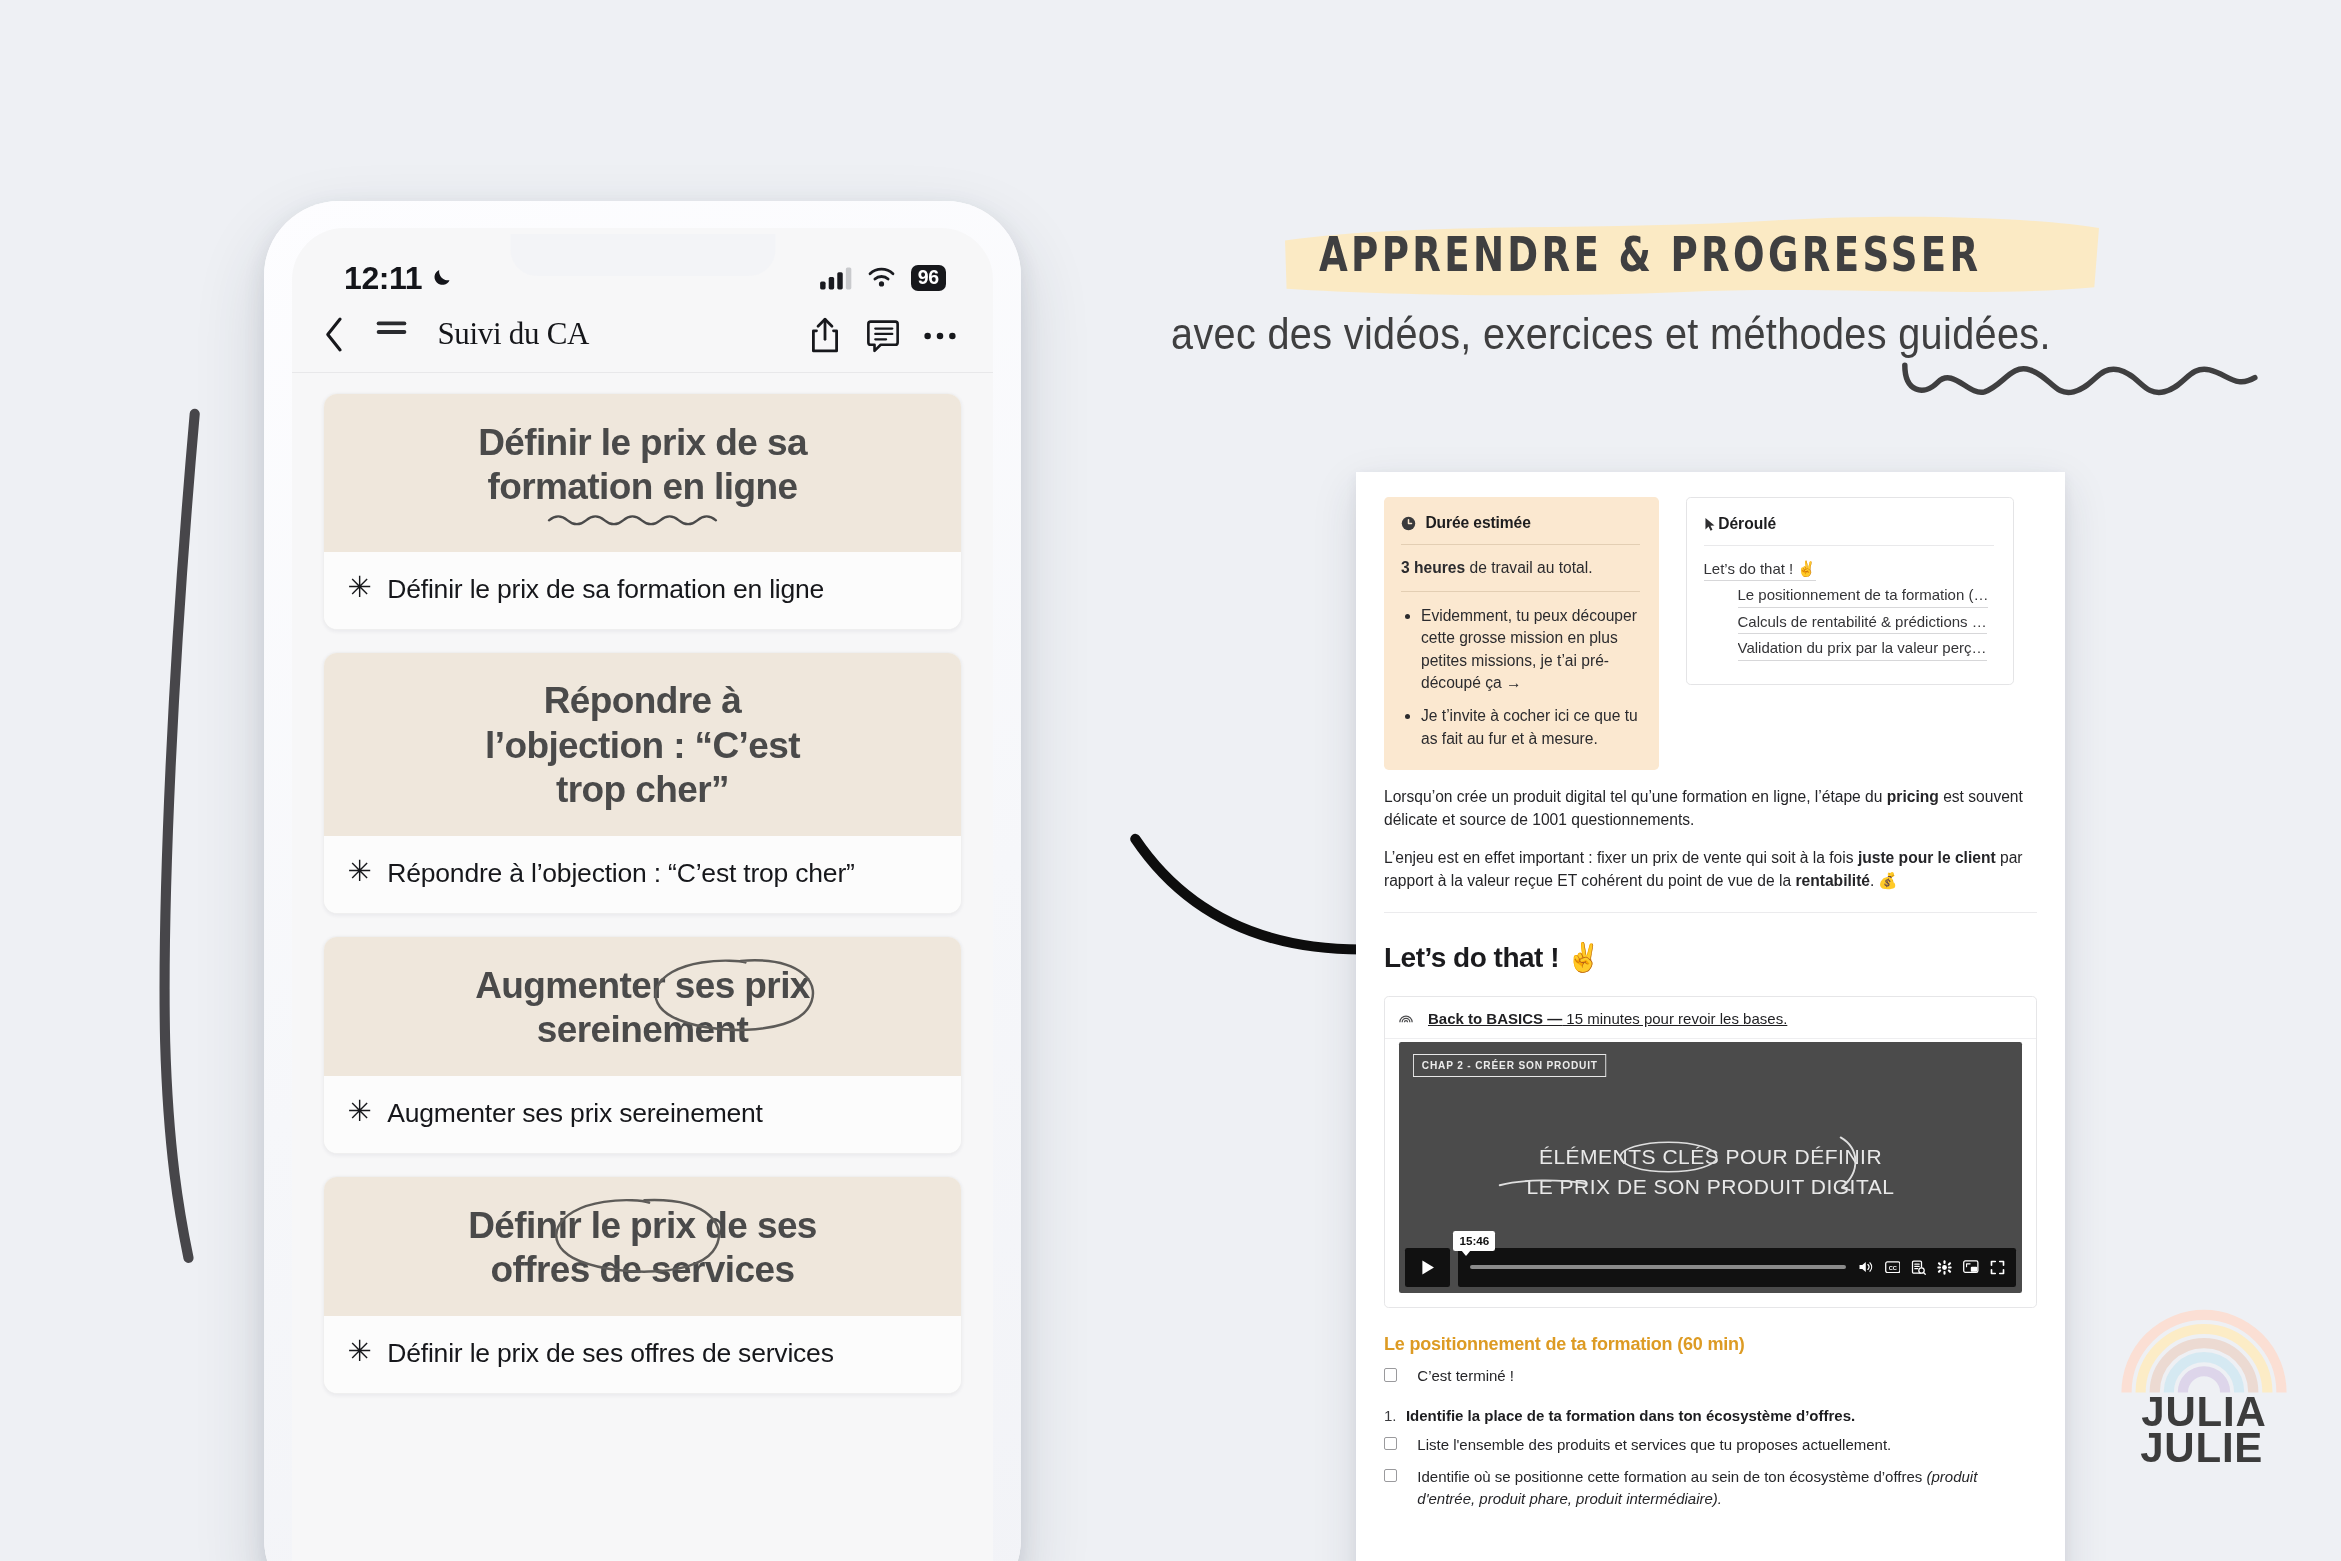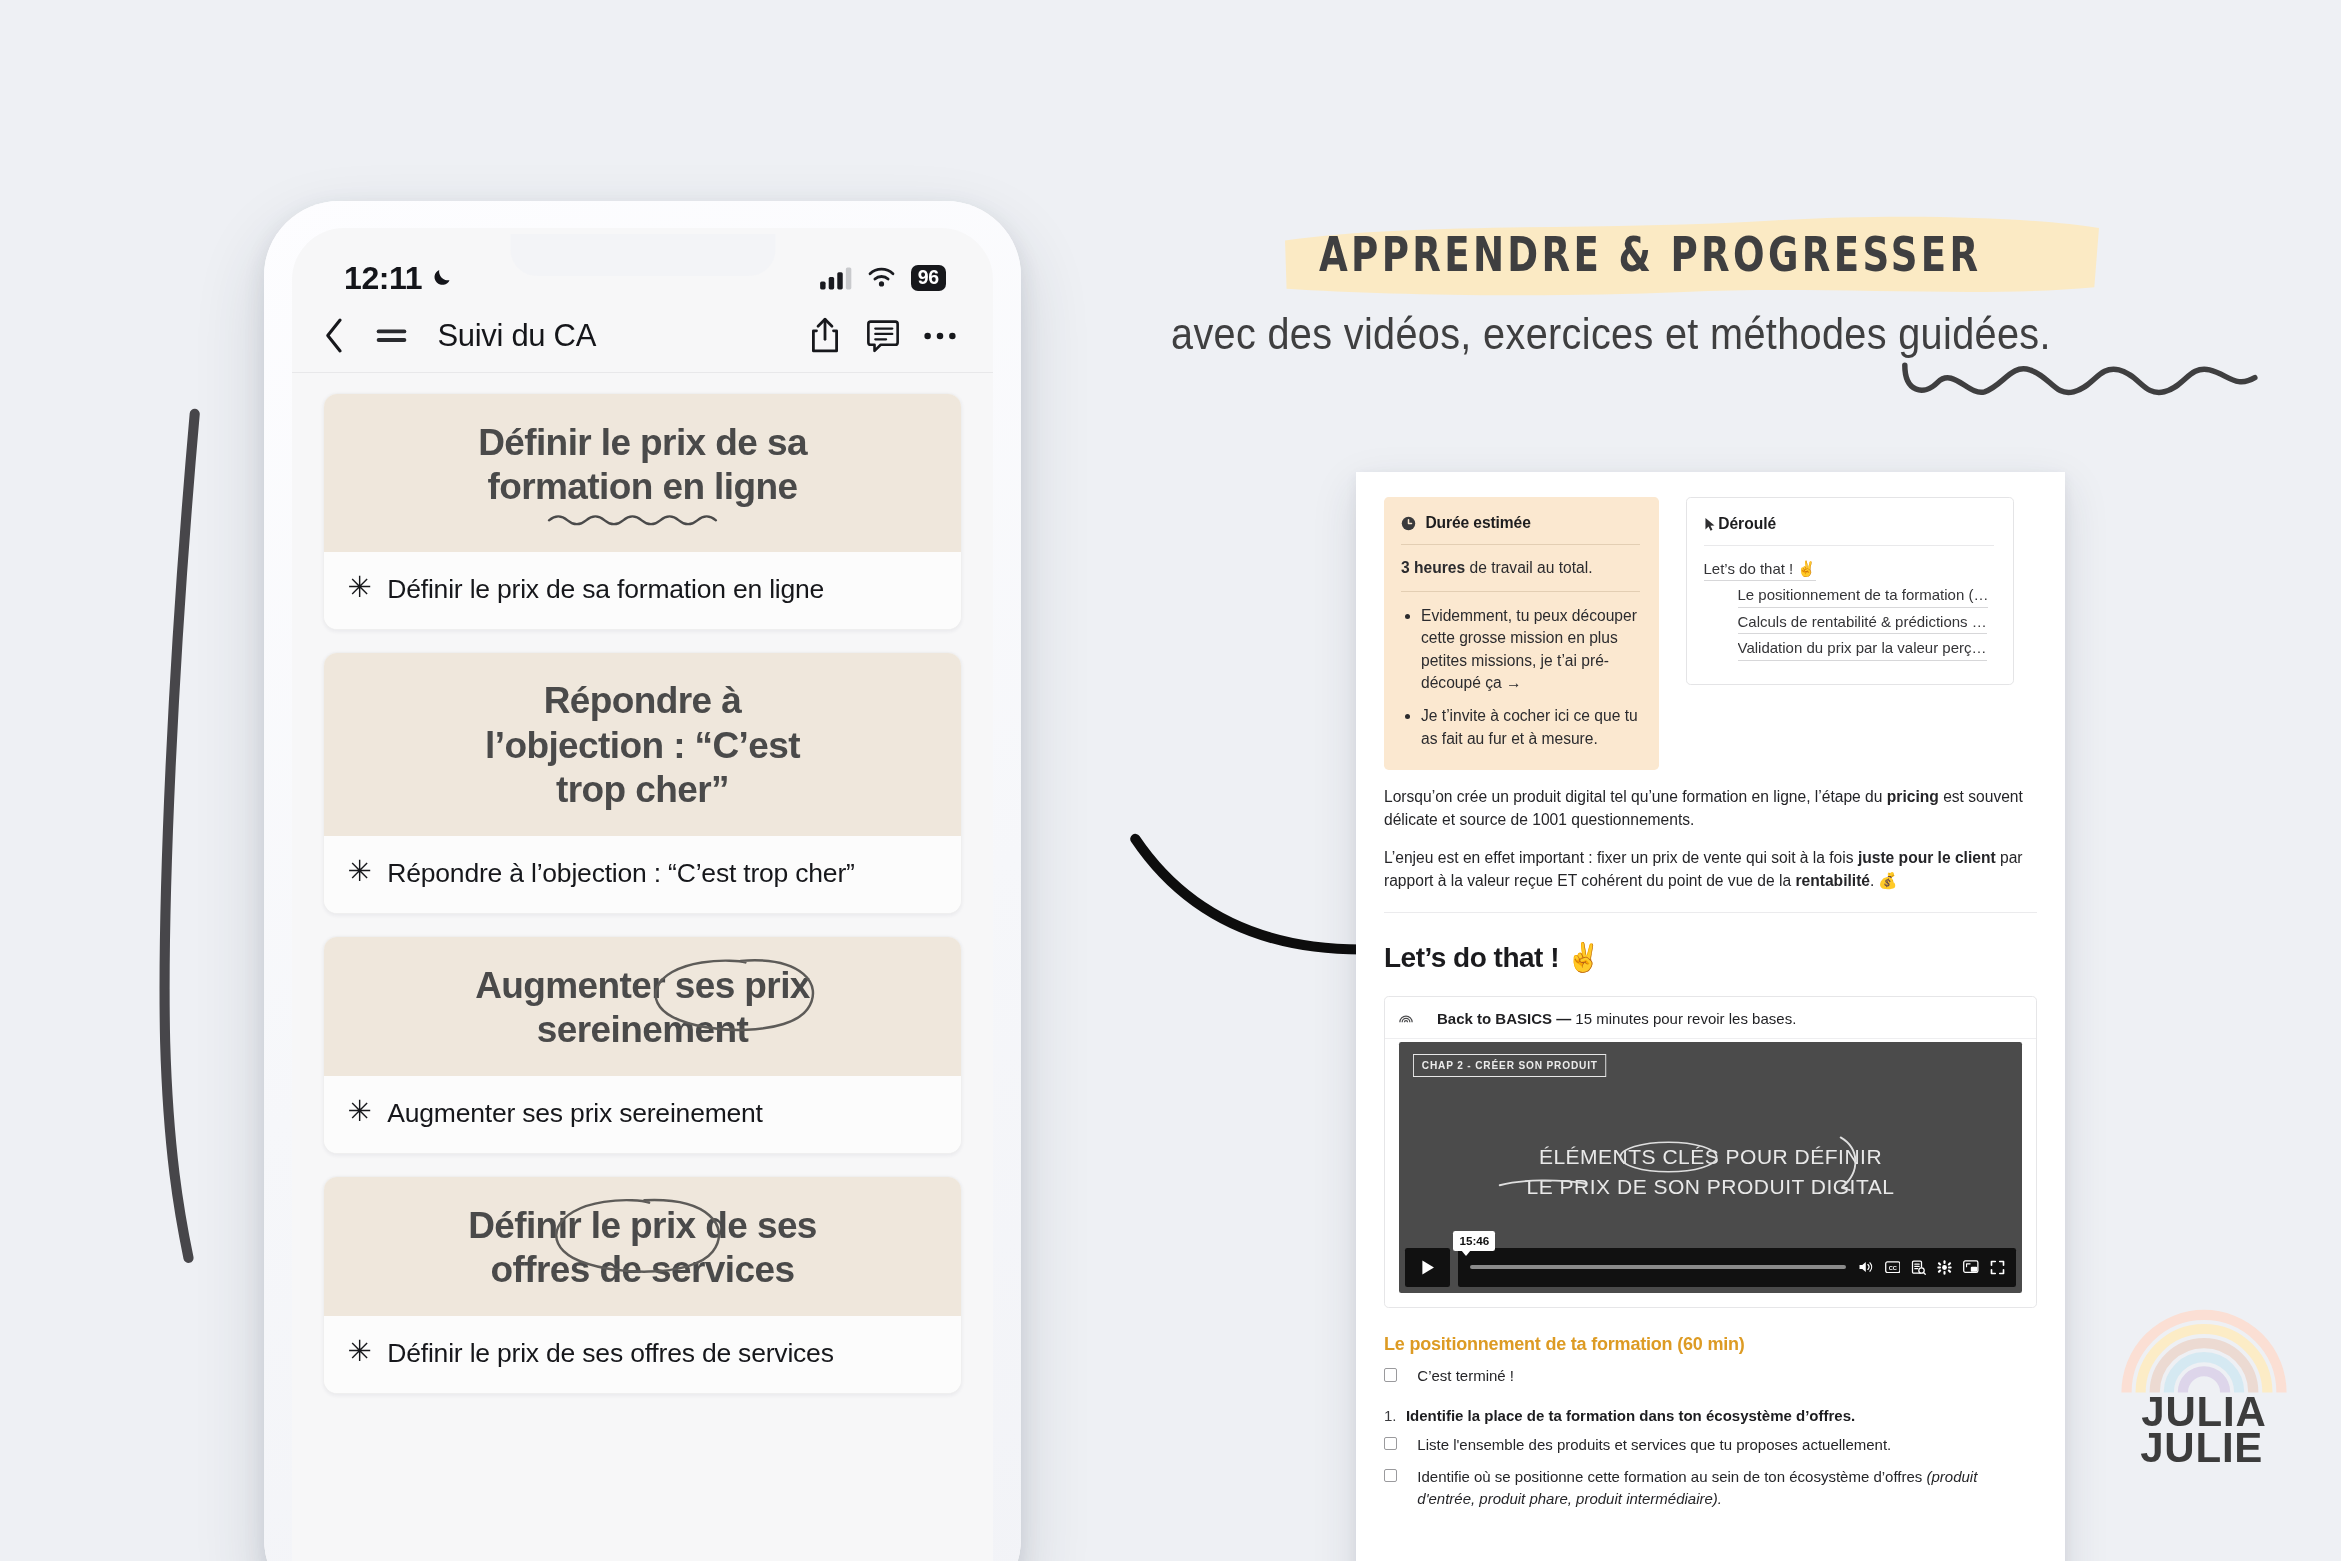--- a/index.html
+++ b/index.html
@@ -59,24 +59,25 @@
   .moon-icon { width: 23.4px; height: 23.4px; display: block; }
   .status-right { display: flex; align-items: center; gap: 13.3px; }
   .batt {
     background: #17181c; color: #fff; font-size: 19.5px; font-weight: 700;
     border-radius: 7px; padding: 3.1px 7px 3.9px; letter-spacing: -0.2px;
     line-height: 1;
   }
 
   
   .navbar {
-    display: flex; align-items: center;
+    display: flex; 
     padding: 7.8px 36px 17px 31px;
     gap: 29px;
     border-bottom: 1.6px solid #e8e8ea;
+    font-family: Liberation Serif, serif;
   }
   .nav-title {
     font-size: 31px; color: #15161a; font-weight: 400;
     letter-spacing: -0.3px; flex: 1; white-space: nowrap;
   }
   .nav-ico { display: block; }
   .nav-right { display: flex; align-items: center; gap: 23.4px; }
 
   
   .list {
@@ -207,24 +208,25 @@
   }
 
   .video-card {
     margin-top: 22px;
     border: 0.8px solid #e6e6e8;
     border-radius: 4.7px;
     overflow: hidden;
     background: #fff;
   }
   .video-head {
-    display: flex; align-items: center; gap: 24px;
+    display: flex; align-items: center; gap: 15px;
     padding: 12.5px 14px 11px;
     font-size: 15px; color: #1f1f22;
     border-bottom: 0.8px solid #eeeef0;
+    text-decoration: underline;
   }
   .video-head b { font-weight: 700; }
   .player {
     position: relative;
     margin: 3px 14px 14px;
     height: 251px;
     background: #4b4b4b;
     border-radius: 2.3px;
     overflow: hidden;
   }

